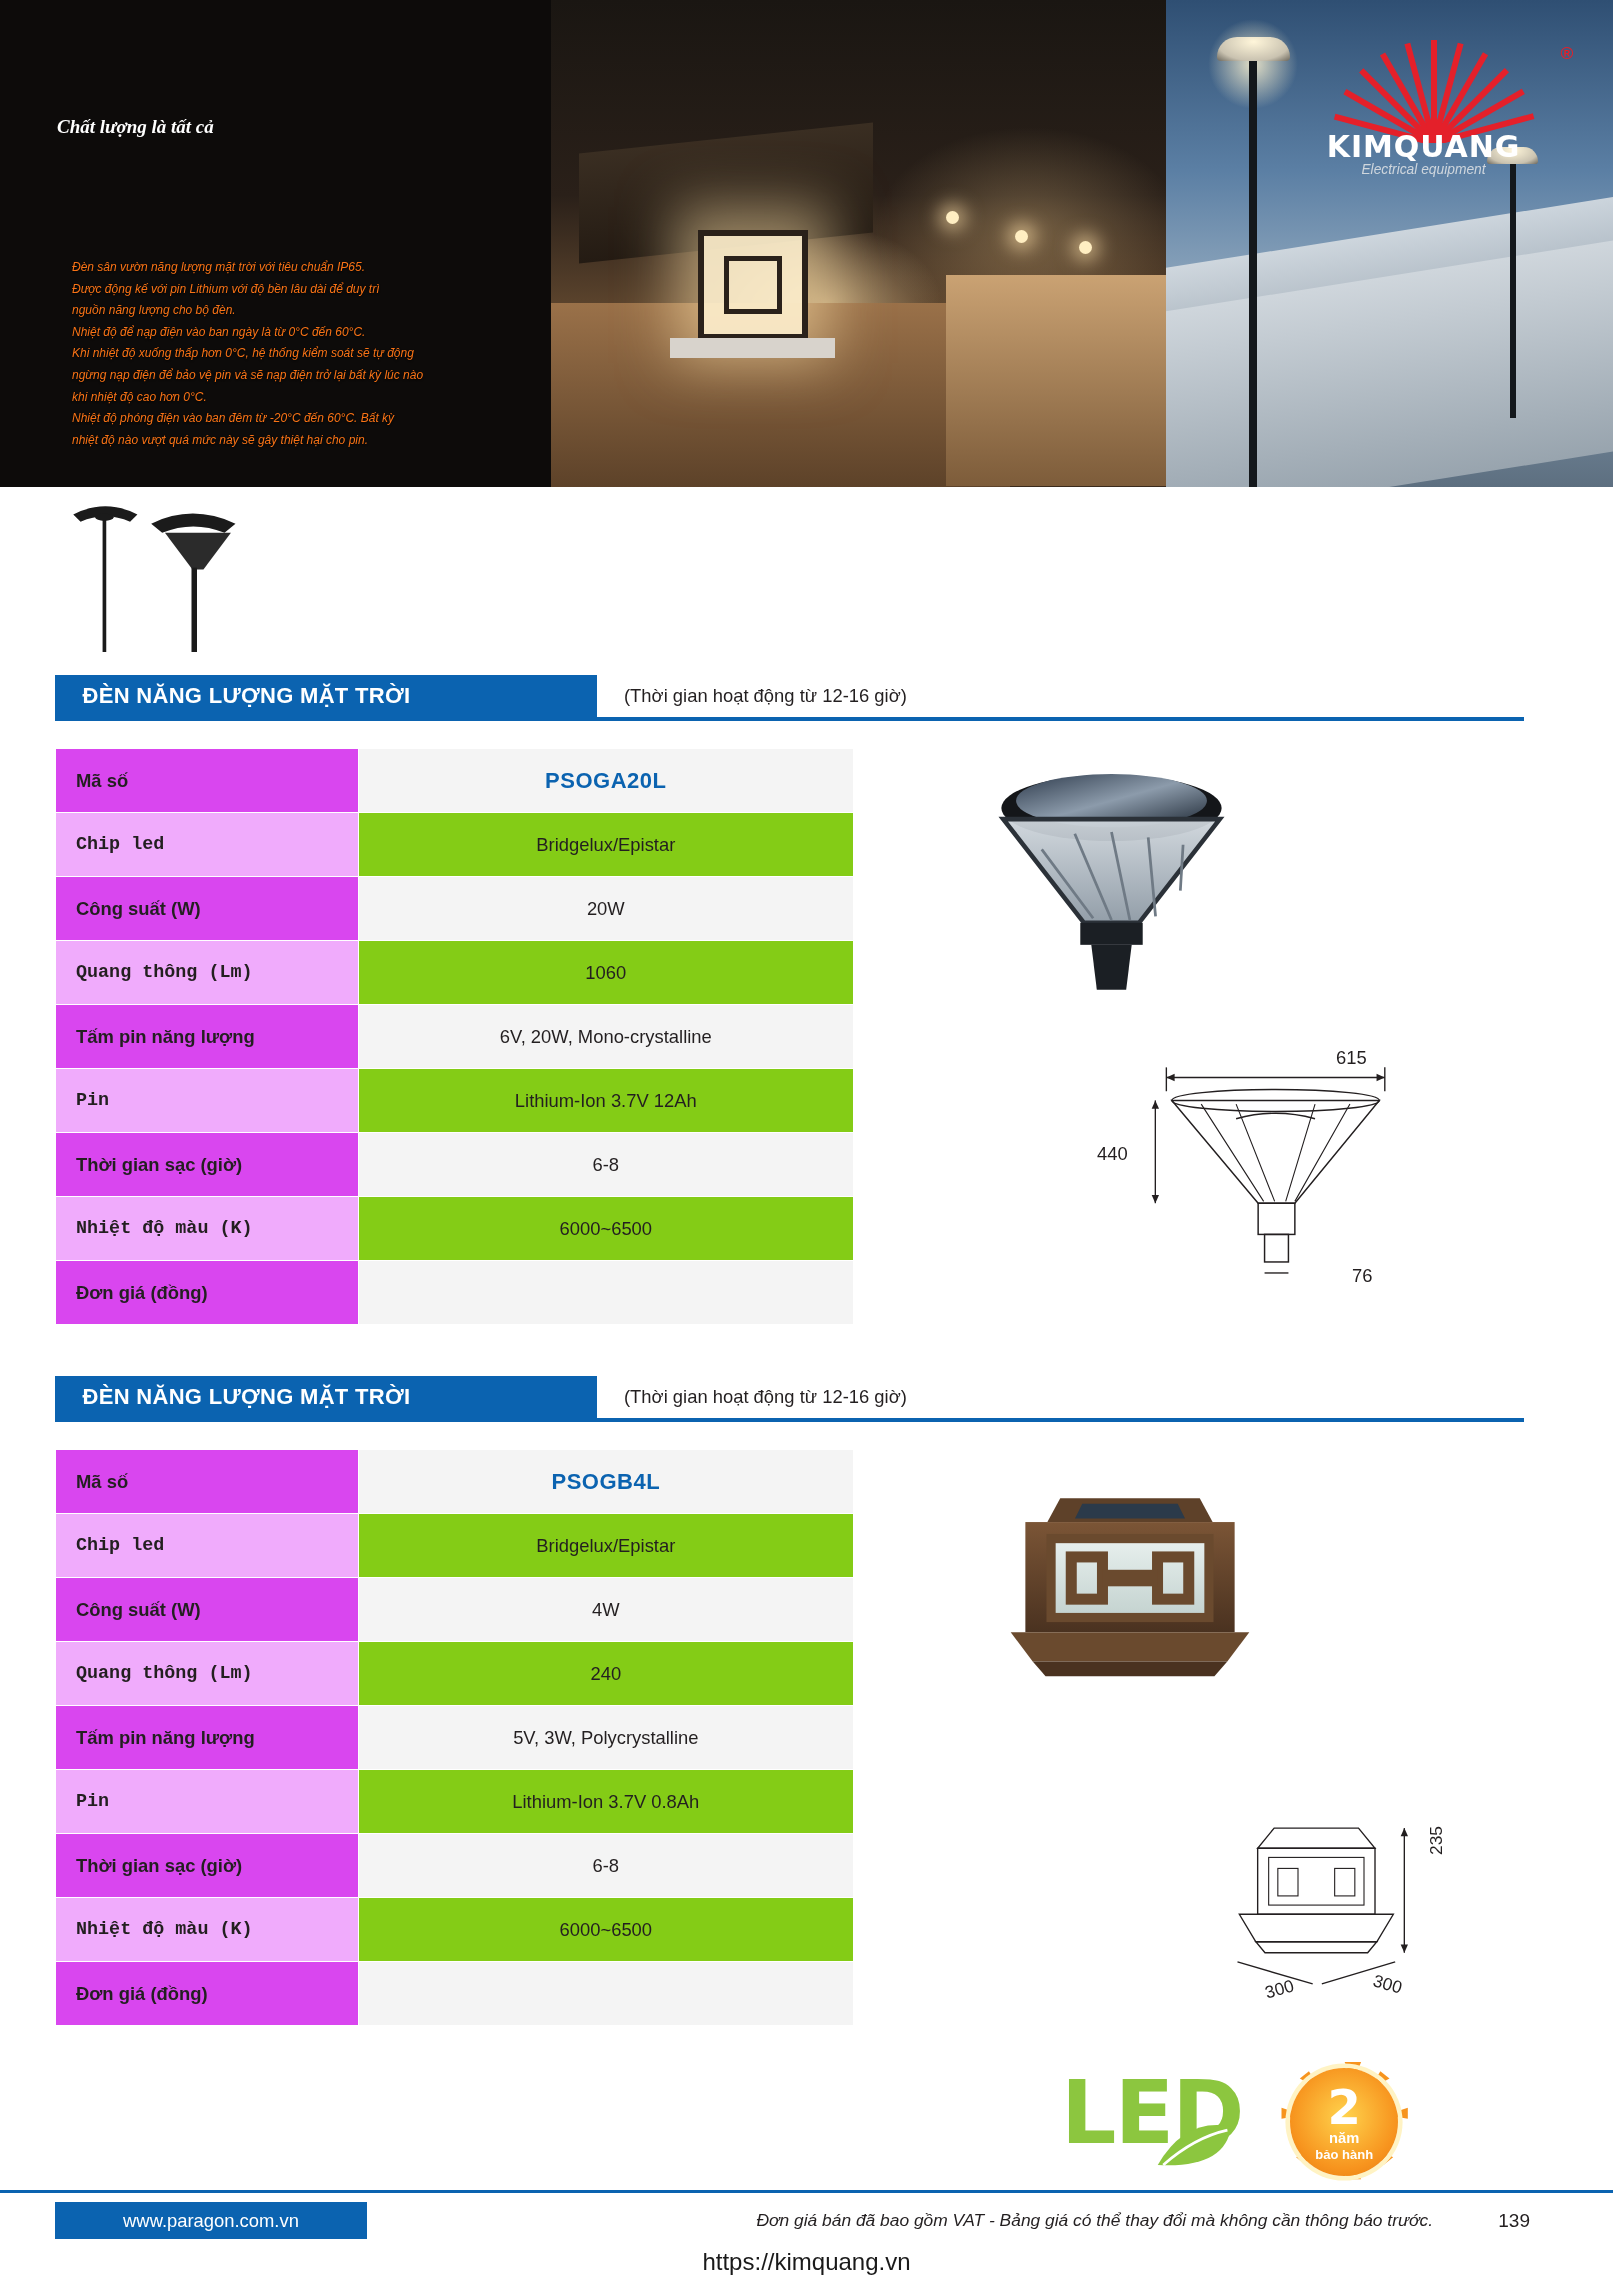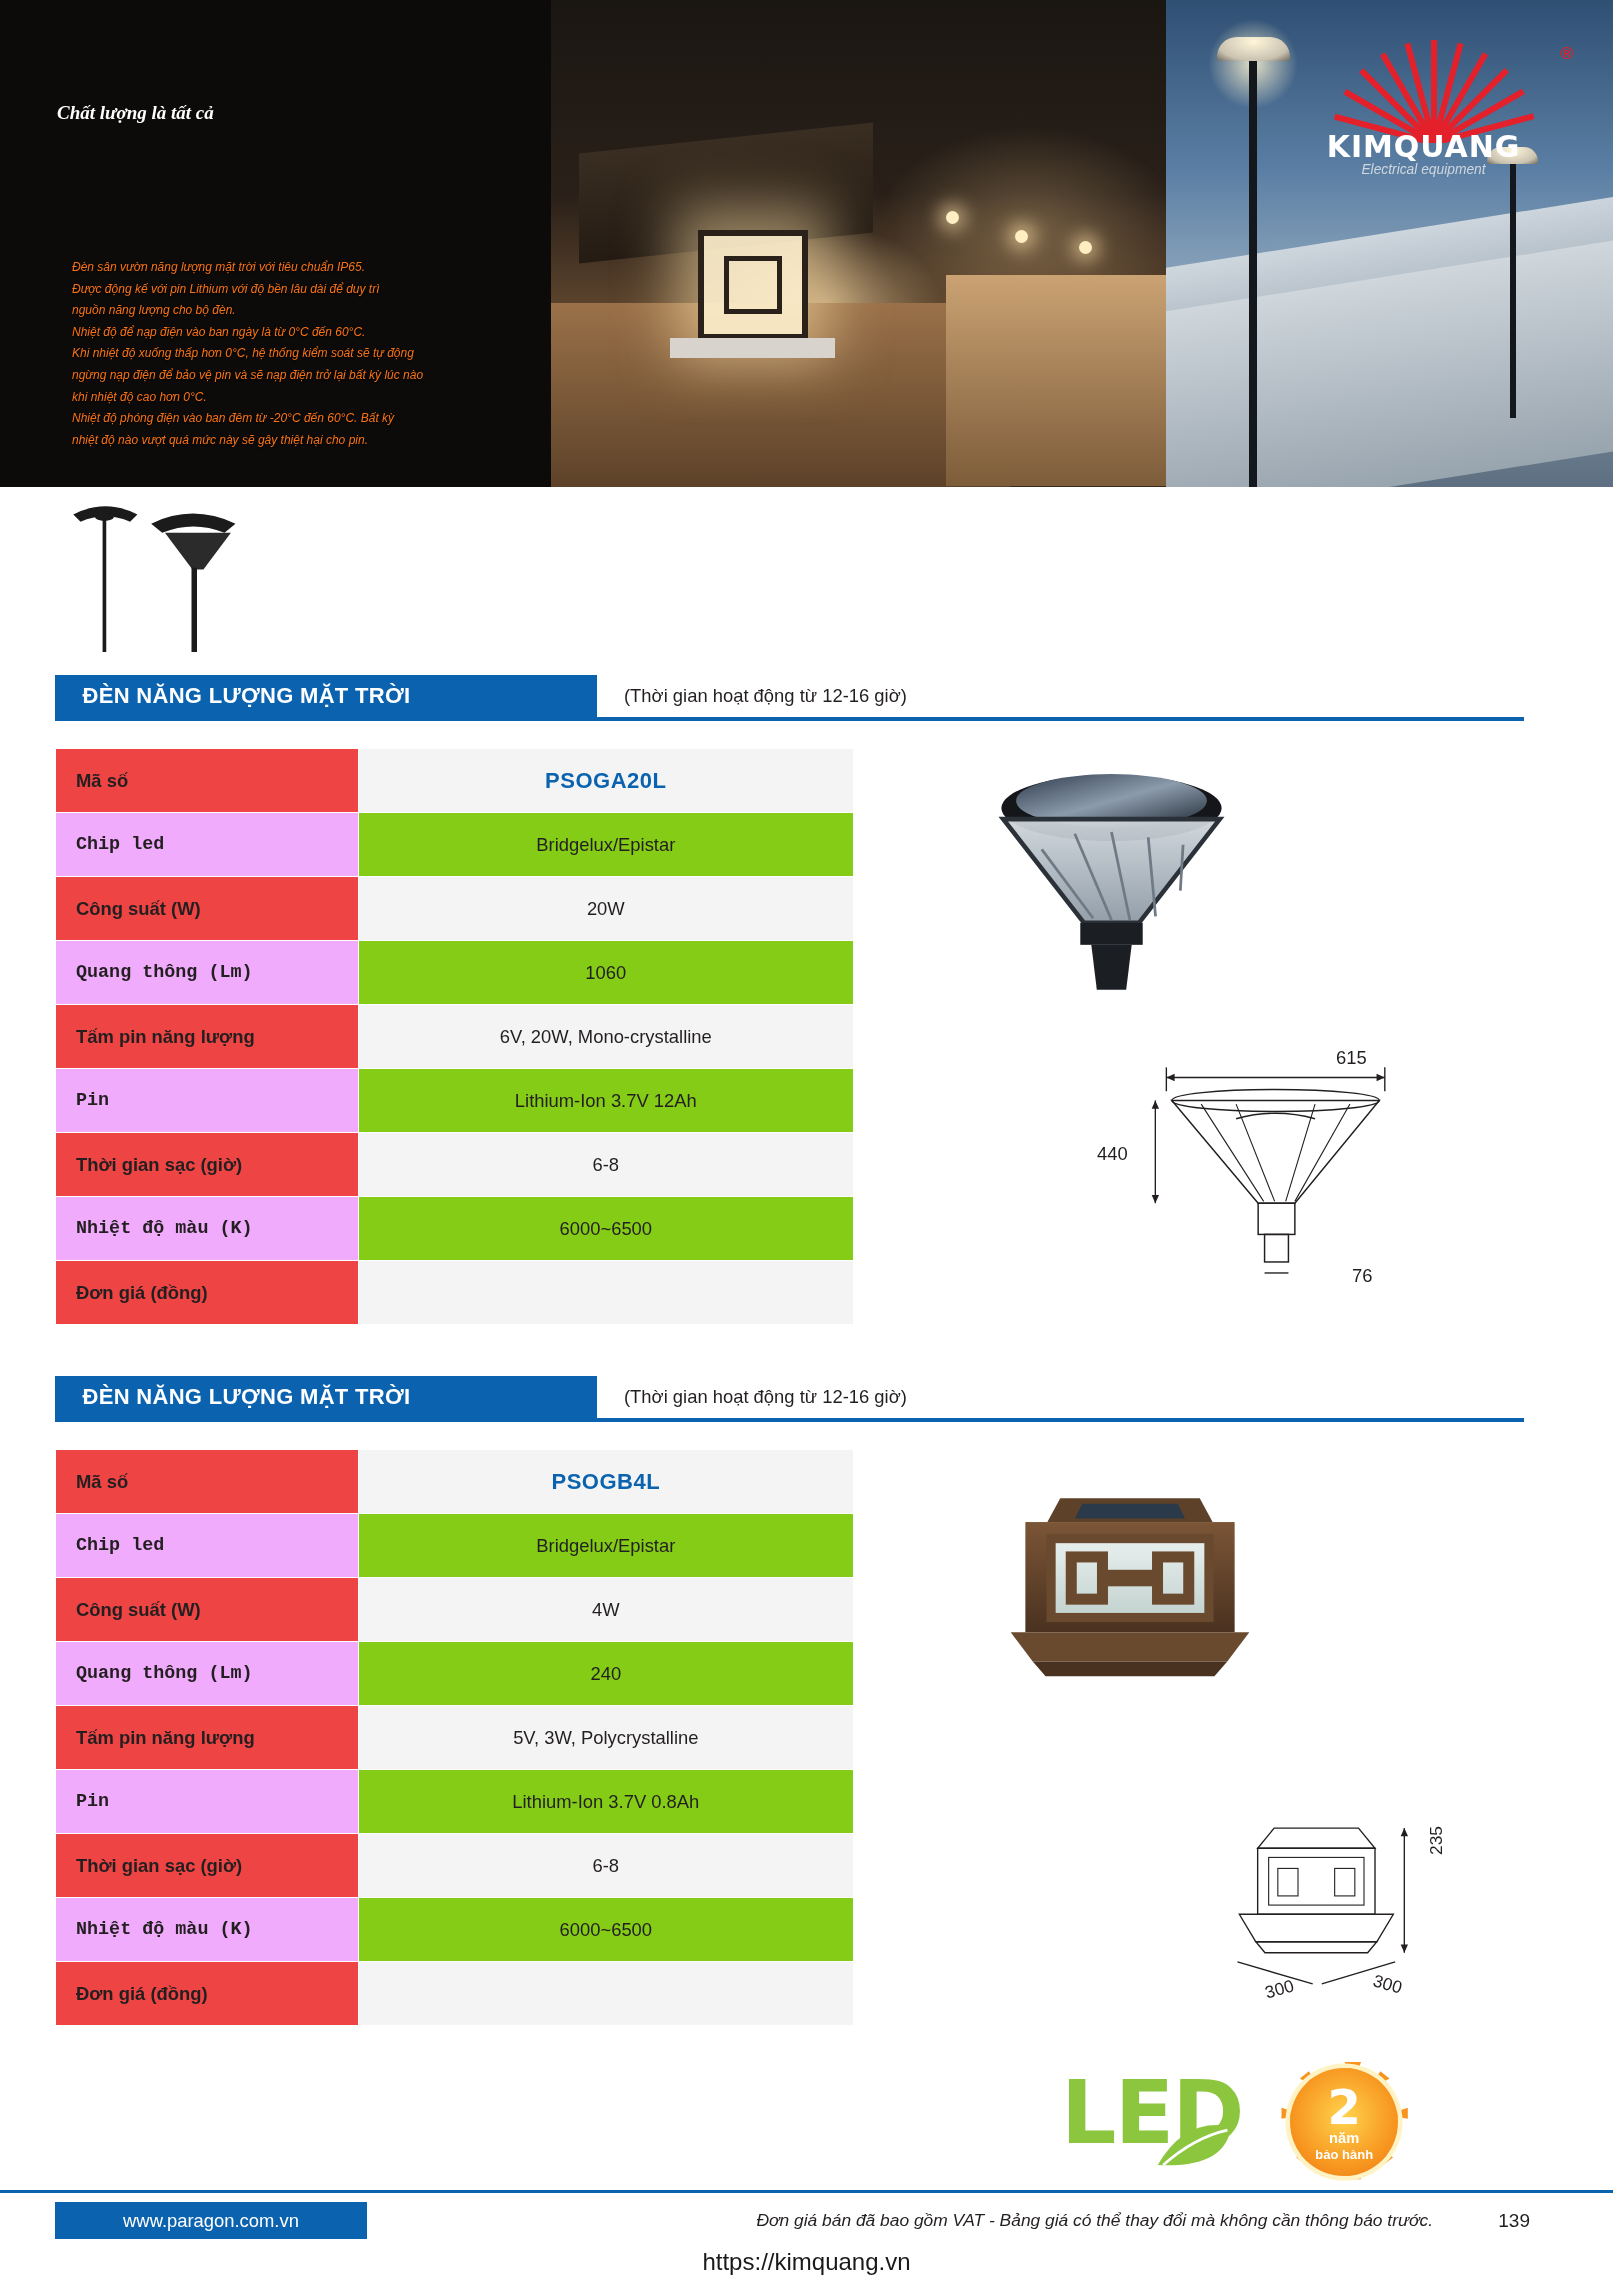--- a/index.html
+++ b/index.html
@@ -114,21 +114,21 @@
   .paragon-reg {
     font-size: 18.4px; vertical-align: super; font-weight: normal;
   }
   .paragon-tag {
     text-align: right;
     color: #ffffff;
     font-family: "Liberation Serif", serif;
     font-style: italic;
     font-weight: bold;
     font-size: 19px;
-    margin-top: 1px;
+    margin-top: 15px;
     padding-right: 3.7px;
   }
 
   
   .kq-logo {
     position: absolute; left: 1272px; top: 37px; width: 303px; height: 138px; z-index: 7;
   }
   .kq-fan {
     position: absolute; left: 55px; top: 0px; width: 211px; height: 106px;
     overflow: hidden;
@@ -189,21 +189,21 @@
     border-collapse: collapse;
     font-size: 18.4px;
   }
   .spec-table td {
     height: 64px;
     vertical-align: middle;
     border: 0.9px solid #ffffff;
   }
   .spec-table td.label {
     width: 303px;
-    background: #ef4444;
+    background: #d946ef;
     font-weight: bold;
     padding-left: 20px;
     color: #231f20;
   }
   .spec-table td.value {
     width: 496px;
     background: #f4f4f4;
     text-align: center;
     color: #231f20;
   }

